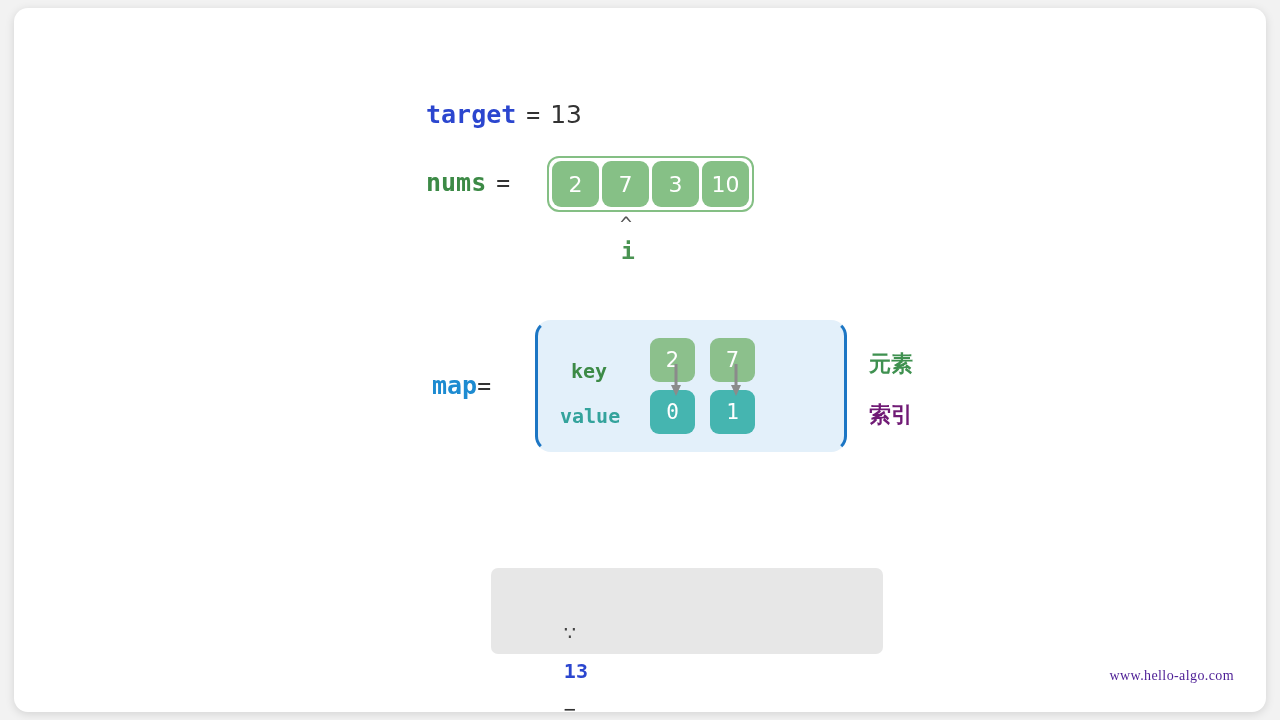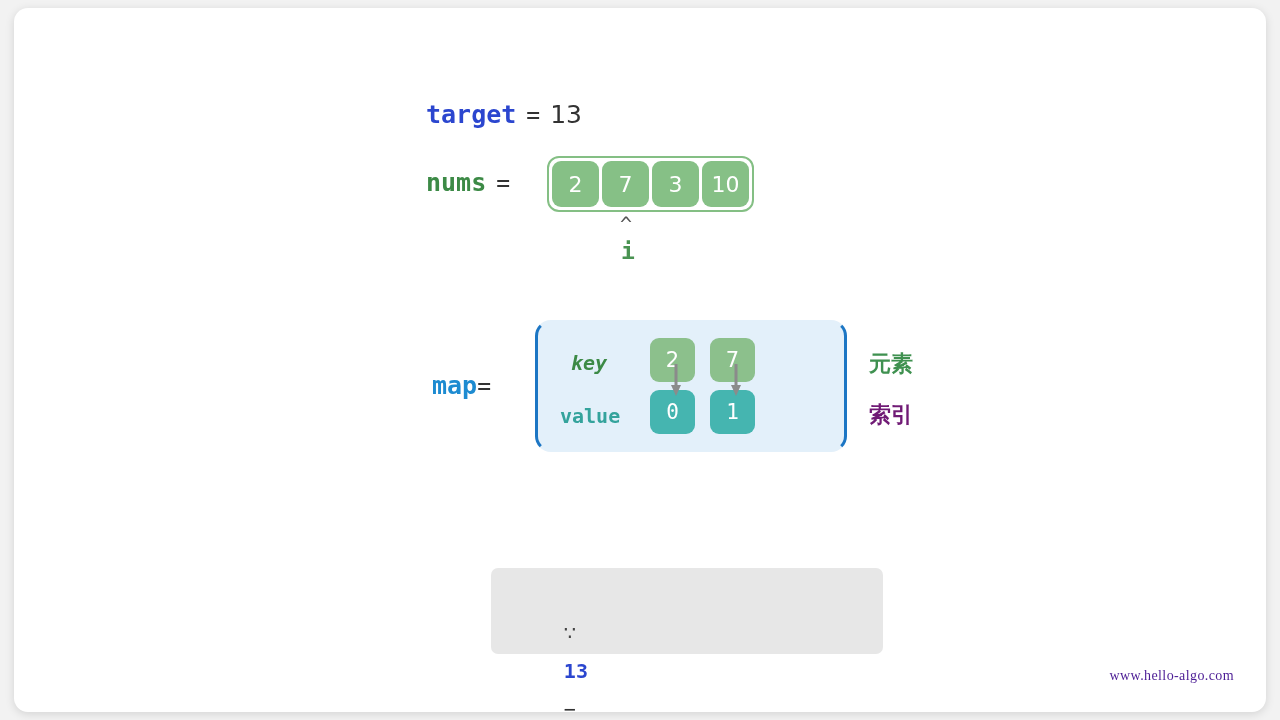--- a/index.html
+++ b/index.html
@@ -147,21 +147,21 @@
     position: relative;
     width: 100%;
     height: 100%;
   }
   .row-label {
     position: absolute;
     font-size: 20px;
     font-family: "DejaVu Sans Mono", monospace;
     font-weight: bold;
   }
-  .row-label.key   { left: 33px;  top: 28px;  color: #3c8a46; font-style: italic; }
+  .row-label.key   { left: 33px;  top: 36px;  color: #3c8a46; }
   .row-label.value { left: 22px;  top: 81px;  color: #34a39c; }
 
   .kv-col {
     position: absolute;
     top: 15px;
     width: 45px;
   }
   .kv-col.c0 { left: 112px; }
   .kv-col.c1 { left: 172px; }
 

